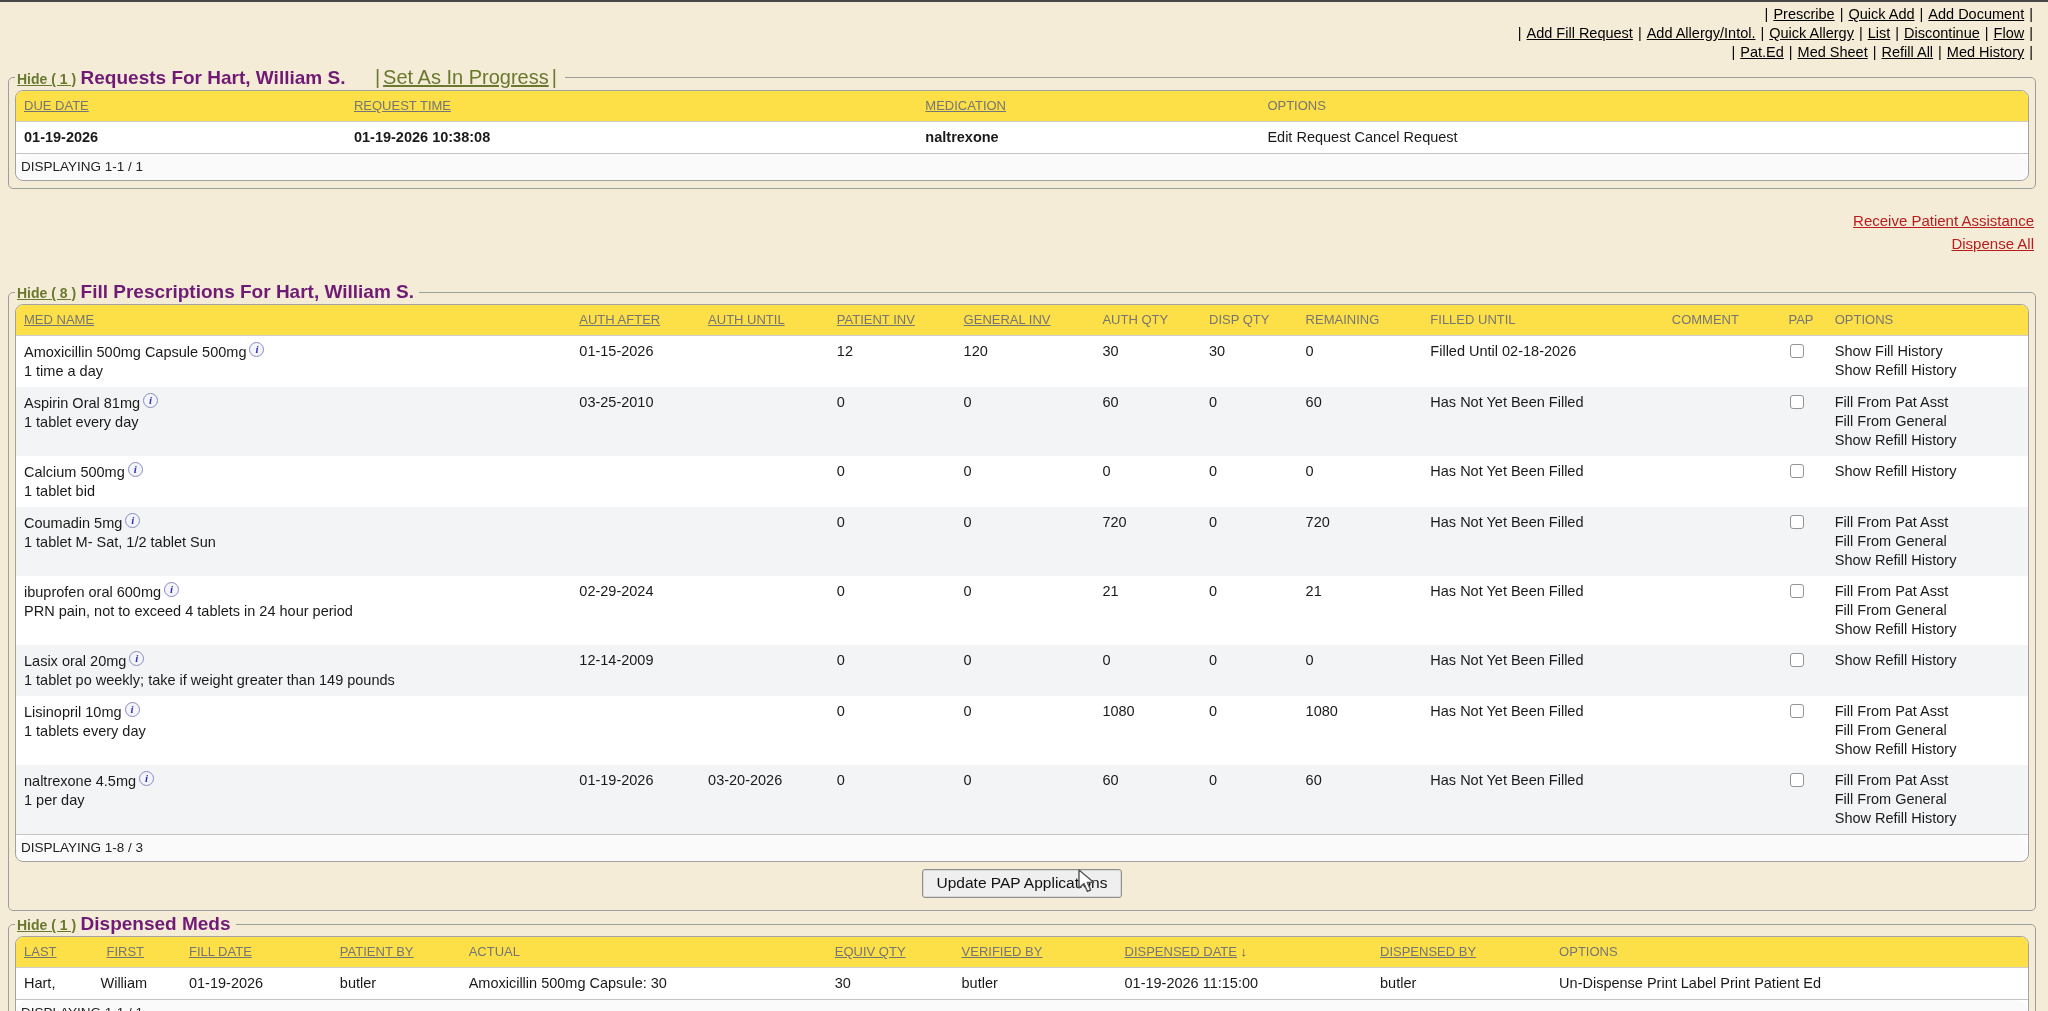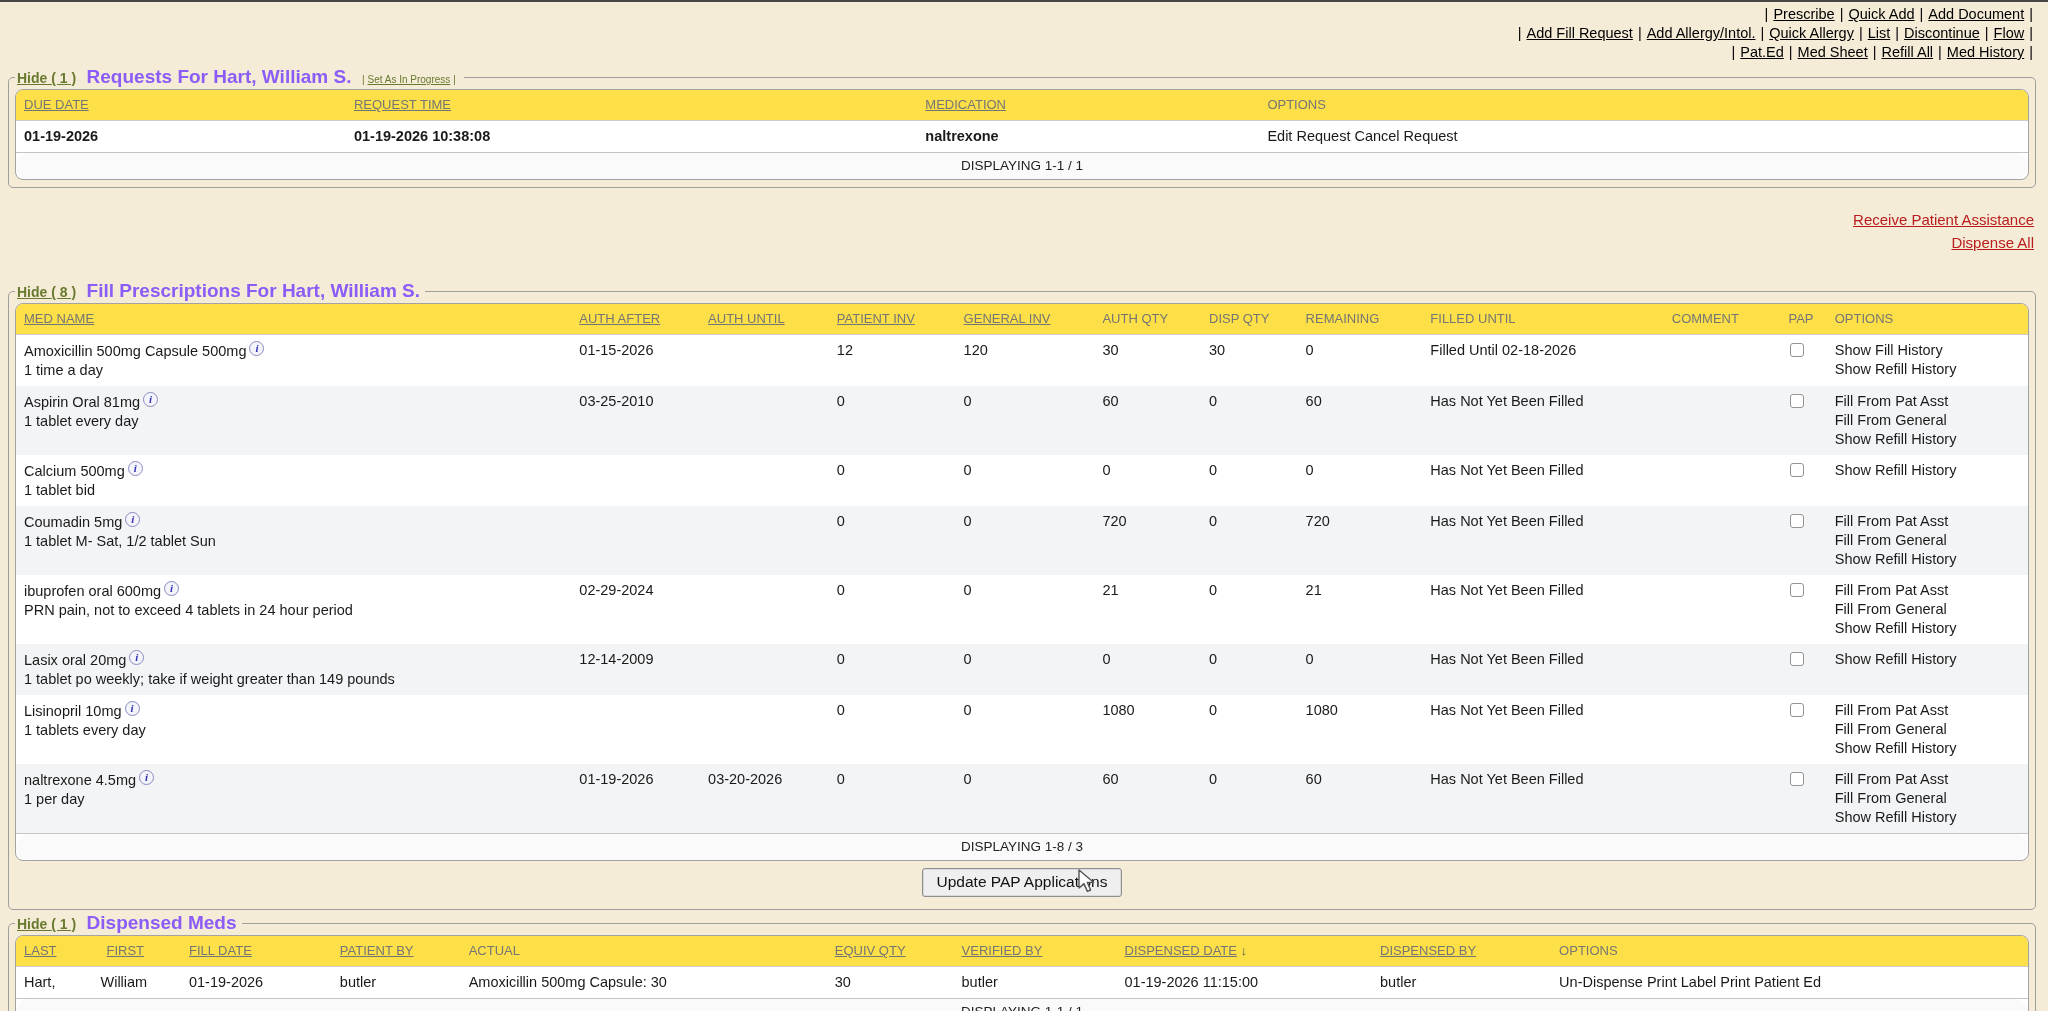--- a/index.html
+++ b/index.html
@@ -21,22 +21,22 @@
 
   
   fieldset.section{
     border:1px solid #9e9e9e;
     border-radius:5px;
     margin:2px 12px 0 8px;
     padding:1px 6px 7px 6px;
   }
   legend{padding:0 5px 0 2px; margin-left:0; white-space:nowrap;}
   .hide-link{font-size:14px;font-weight:bold;color:#68792e;text-decoration:underline;cursor:pointer;}
-  .sec-title{font-size:19px;font-weight:bold;color:#8b5cf6;margin-left:6px;}
-  .legend-extra{font-size:10px;color:#68792e;margin-left:3px;}
+  .sec-title{font-size:19px;font-weight:bold;color:#701a75;}
+  .legend-extra{font-size:20px;color:#68792e;margin-left:22px;}
   .legend-extra a{color:#68792e;text-decoration:underline;cursor:pointer;}
   .legend-extra .sep{text-decoration:none;margin:0 3px;}
 
   
   .tablebox{
     background:#fff;
     border:1px solid #a3a3a3;
     border-radius:8px;
     overflow:hidden;
   }
@@ -47,21 +47,21 @@
     padding:7px 8px 8px 8px;white-space:nowrap;overflow:hidden;
   }
   th.sortable span{text-decoration:underline;cursor:pointer;}
   td{
     font-size:14.5px;vertical-align:top;
     padding:6px 8px;line-height:19px;overflow:hidden;
   }
   tr.alt td{background:#f3f4f6;}
   tr.rfoot td{
     background:#fafafa;border-top:1px solid #c4c4c4;
-    text-align:center;font-size:13.5px;color:#222;padding:5px;line-height:16px;border-radius:13px;
+    text-align:left;font-size:13.5px;color:#222;padding:5px;line-height:16px;border-radius:13px;
   }
   .bold td.b{font-weight:bold;}
   .pre{white-space:pre-line;}
 
   
   .info{
     display:inline-block;width:13px;height:13px;line-height:12px;
     border:1px solid #8a8ac0;border-radius:50%;
     background:#f4f4fb;color:#3434b4;
     font-family:"Liberation Serif",serif;font-style:italic;font-weight:bold;

